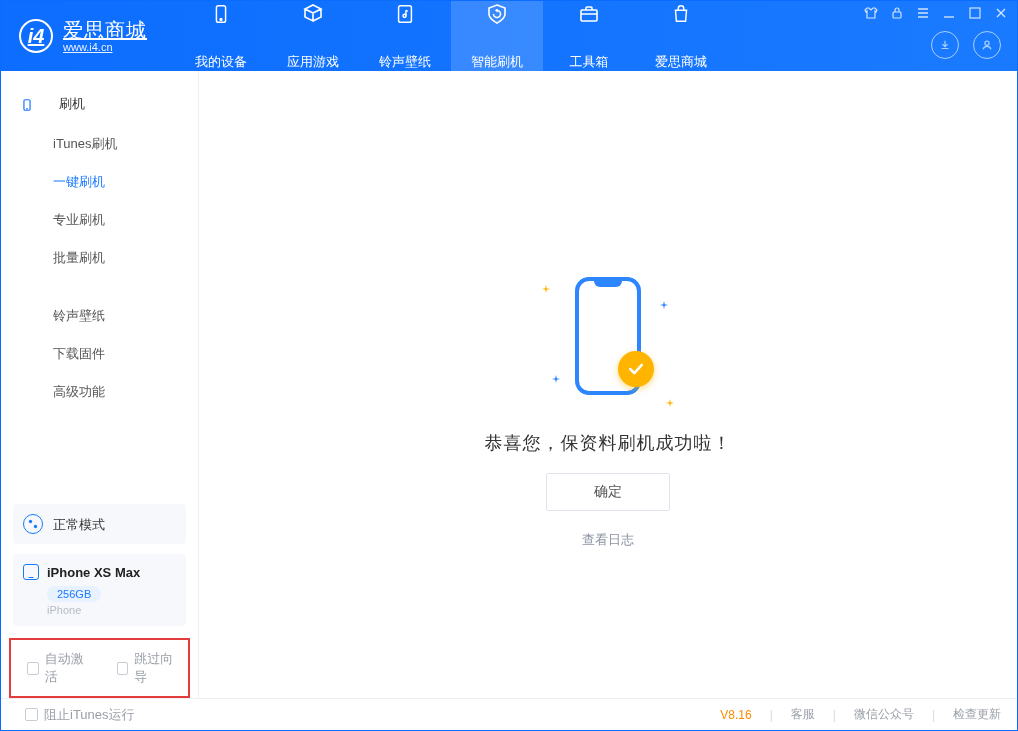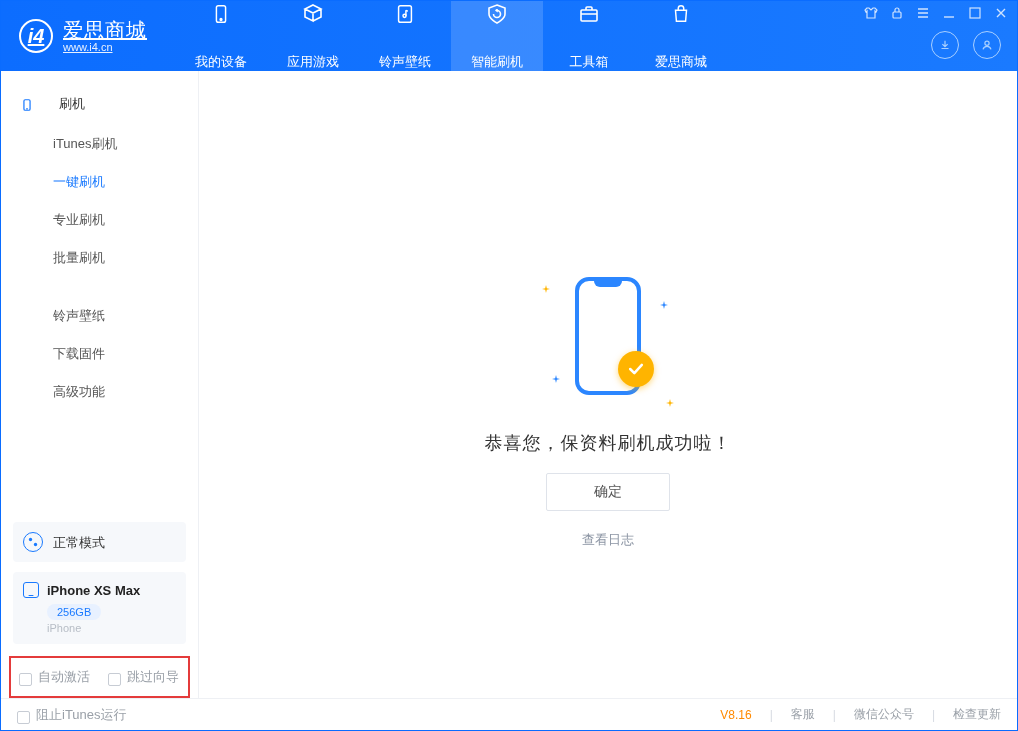--- a/index.html
+++ b/index.html
@@ -87,21 +87,21 @@
     display:inline-block; background:#e8f1ff; color:#1a7aff;
     font-size:11px; padding:2px 10px; border-radius:10px; margin:6px 0 2px 24px;
   }
   .dev-sub { font-size:11px; color:#b7bdc6; margin-left:24px; }
 
   .highlight-box {
     border: 2px solid #e43b3b; margin: 4px 8px 0 8px;
     padding: 10px 8px;
     display:flex; gap:18px;
   }
-  .chk { display:flex; align-items:flex-end; gap:6px; color:#9aa0a8; font-size:13px; cursor:pointer; }
+  .chk { display:flex; align-items:center; gap:6px; color:#9aa0a8; font-size:13px; cursor:pointer;margin-left:8px; }
   .chk .box { width:13px; height:13px; border:1px solid #c7ccd4; border-radius:2px; background:#fff; }
 
   
   .main { flex:1; position:relative; display:flex; flex-direction:column; align-items:center; justify-content:flex-start; }
   .result { margin-top: 190px; display:flex; flex-direction:column; align-items:center; }
   .illus { position:relative; width:180px; height:150px; display:flex; align-items:center; justify-content:center; }
   .phone-outline {
     width: 66px; height: 118px; border: 4px solid #2b86ff; border-radius: 14px;
     position: relative; background:#fff;
   }

